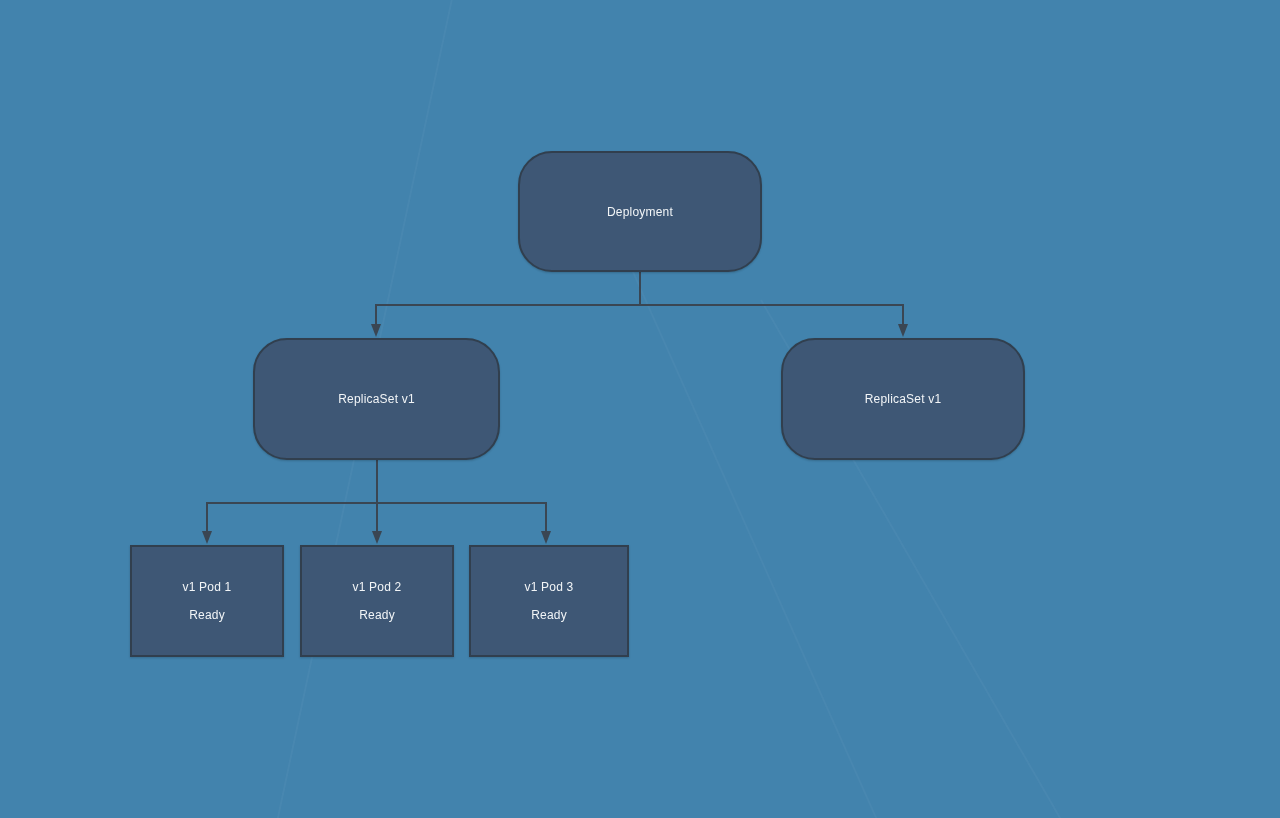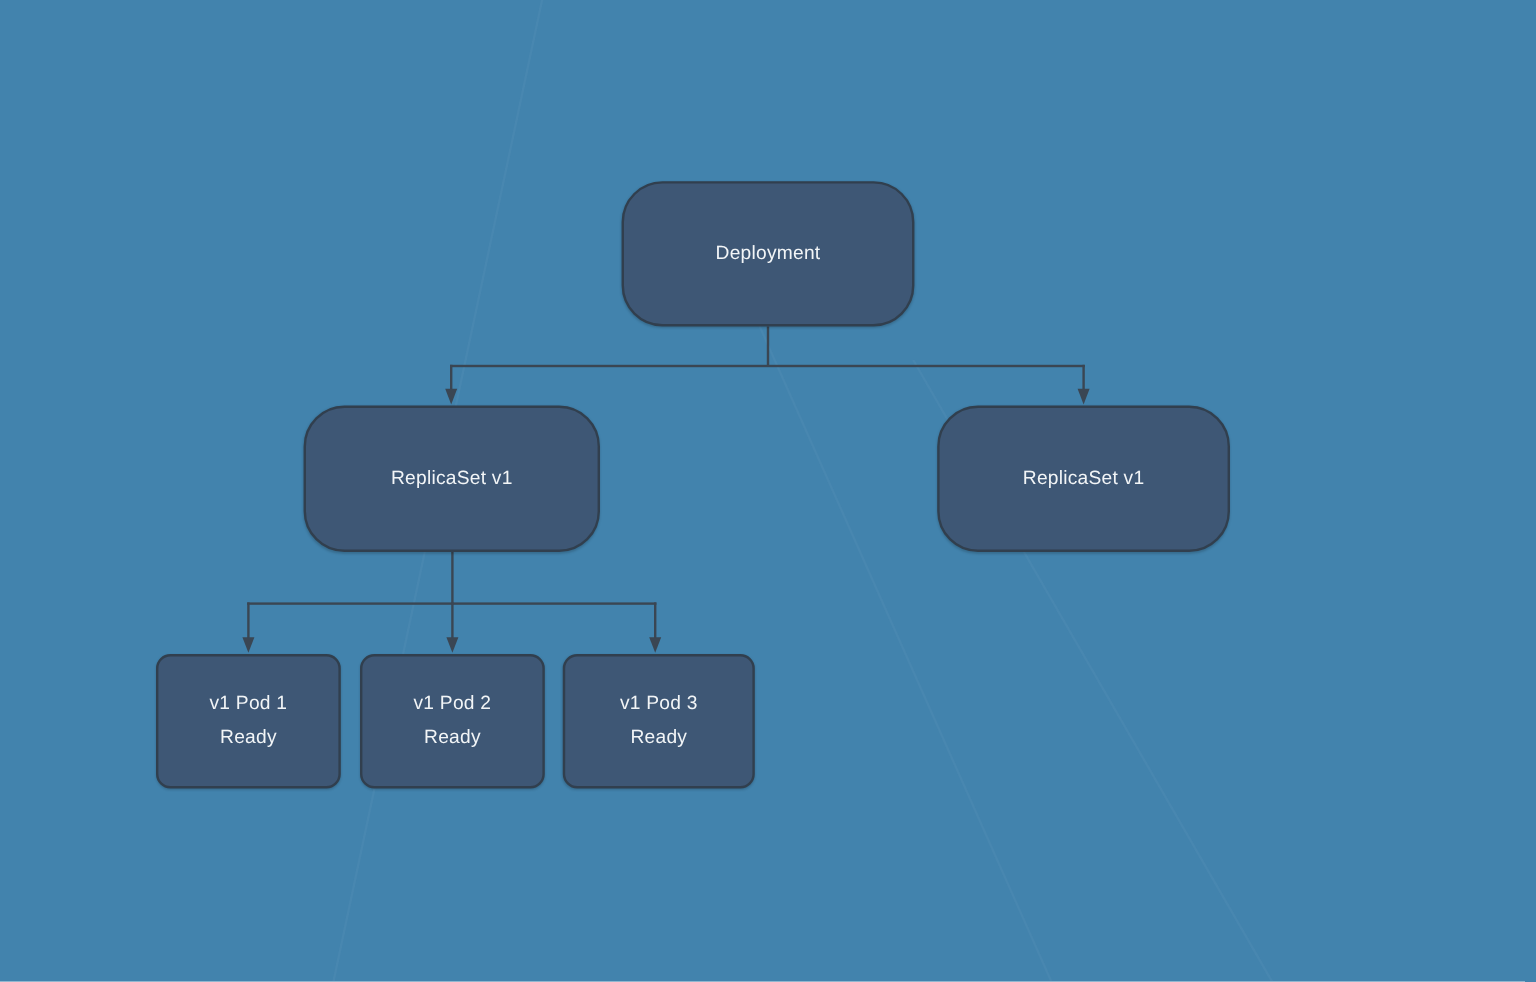--- a/index.html
+++ b/index.html
@@ -29,26 +29,26 @@
     position: absolute;
     box-sizing: border-box;
     background: #3e5775;
     border: 2px solid #313f4e;
     color: #f2f5f7;
     display: flex;
     flex-direction: column;
     align-items: center;
     justify-content: center;
     text-align: center;
-    font-size: 16px;
+    font-size: 12px;
     letter-spacing: 0.2px;
     box-shadow: 0 1px 2px rgba(0,0,0,0.18);
   }
   .stadium { border-radius: 34px; }
-  .pod { border-radius: 12px; gap: 8px; line-height: 20px; }
+  .pod { border-radius: 0; gap: 8px; line-height: 20px; }
   .line {
     position: absolute;
     background: #3a4653;
   }
   .v { width: 2px; }
   .h { height: 2px; }
   .arrow {
     position: absolute;
     width: 0;
     height: 0;

